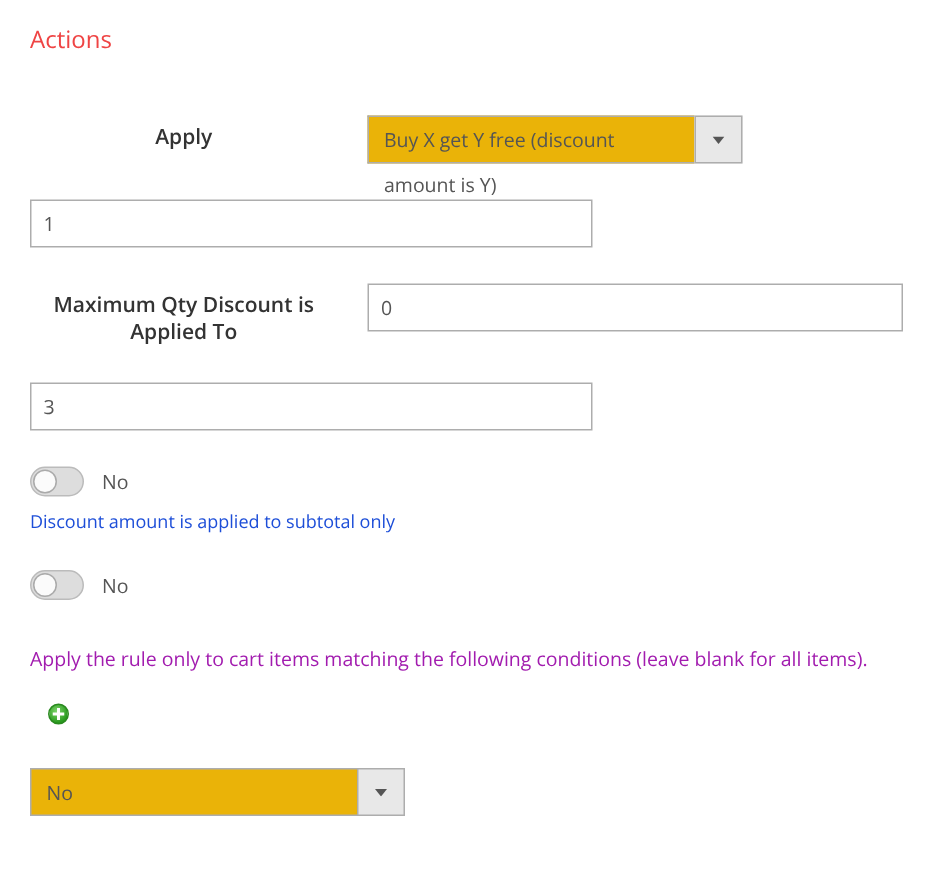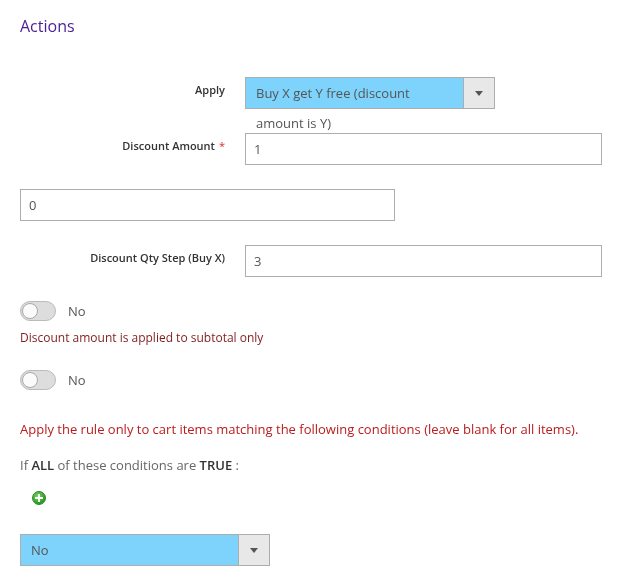--- a/index.html
+++ b/index.html
@@ -8,36 +8,36 @@
     padding: 15px 20px;
     font-family: 'Open Sans', Arial, sans-serif;
     font-size: 13px;
     color: #333;
     width: 622px;
     background: #fff;
   }
   .section-title {
     font-size: 16px;
     font-weight: 400;
-    color: #4c1d95;
+    color: #ef4444;
     margin: 0 0 40px 0;
   }
   .form-row {
     display: flex;
     align-items: flex-start;
     margin-bottom: 24px;
   }
   .form-label {
     width: 225px;
-    text-align: right;
+    text-align: center;
     padding-right: 20px;
     padding-top: 6px;
     font-weight: 600;
     color: #333;
-    font-size: 11px;
+    font-size: 14px;
     line-height: 1.3;
   }
   .required-mark {
     color: #e02b27;
     margin-left: 4px;
     font-weight: 400;
   }
   .form-control {
     flex: 1;
     max-width: 350px;
@@ -62,21 +62,21 @@
   .select-wrap.narrow { width: 250px; }
   .select-text {
     flex: 1;
     border: 1px solid #adadad;
     border-right: none;
     height: 32px;
     line-height: 30px;
     padding: 0 10px;
     color: #555;
     font-size: 13px;
-    background: #7dd3fc;
+    background: #eab308;
   }
   .select-btn {
     width: 32px;
     height: 32px;
     border: 1px solid #adadad;
     background: #e8e8e8;
     display: flex;
     align-items: center;
     justify-content: center;
     cursor: pointer;
@@ -105,29 +105,29 @@
     position: absolute;
     top: 1px;
     left: 1px;
   }
   .toggle-label {
     color: #555;
     font-size: 13px;
   }
   .hint {
     font-size: 12px;
-    color: #7f1d1d;
+    color: #1d4ed8;
     margin-top: 8px;
   }
   .conditions-block {
     margin-top: 30px;
     margin-bottom: 28px;
   }
   .conditions-intro {
-    color: #b91c1c;
+    color: #a21caf;
     margin-bottom: 18px;
     font-size: 13px;
   }
   .conditions-line {
     color: #666;
     margin-bottom: 14px;
     font-size: 13px;
   }
   .cond-link {
     color: #333;
@@ -164,36 +164,33 @@
       <div class="select-btn">
         <svg viewBox="0 0 8 5">
             <path d="M0 0 L8 0 L4 5 Z" fill="#555"></path>
           </svg>
       </div>
     </div>
   </div>
 </div>
 
 <div class="form-row">
-  <div class="form-label">
-    <span>Discount Amount</span><span class="required-mark">*</span>
-  </div>
   <div class="form-control-wide">
     <input type="text" value="1" style="">
   </div>
 </div>
 
 <div class="form-row">
+  <div class="form-label">Maximum Qty Discount is Applied To</div>
   <div class="form-control-wide">
     <input type="text" value="0" style="">
   </div>
 </div>
 
 <div class="form-row">
-  <div class="form-label">Discount Qty Step (Buy X)</div>
   <div class="form-control-wide">
     <input type="text" value="3" style="">
   </div>
 </div>
 
 <div class="form-row">
   <div class="form-control">
     <div class="toggle-row">
       <div class="toggle">
         <div class="toggle-knob"></div>
@@ -210,23 +207,20 @@
       <div class="toggle">
         <div class="toggle-knob"></div>
       </div>
       <span class="toggle-label">No</span>
     </div>
   </div>
 </div>
 
 <div class="conditions-block">
   <div class="conditions-intro">Apply the rule only to cart items matching the following conditions (leave blank for all items).</div>
-  <div class="conditions-line">
-    <span>If </span><span class="cond-link">ALL</span><span> of these conditions are </span><span class="cond-link">TRUE</span><span> :</span>
-  </div>
   <div class="add-cond">
     <span class="add-btn">
       <svg width="8" height="8" viewBox="0 0 8 8">
           <path d="M3 0h2v3h3v2H5v3H3V5H0V3h3z" fill="#fff"></path>
         </svg>
     </span>
   </div>
 </div>
 
 <div class="form-row">

